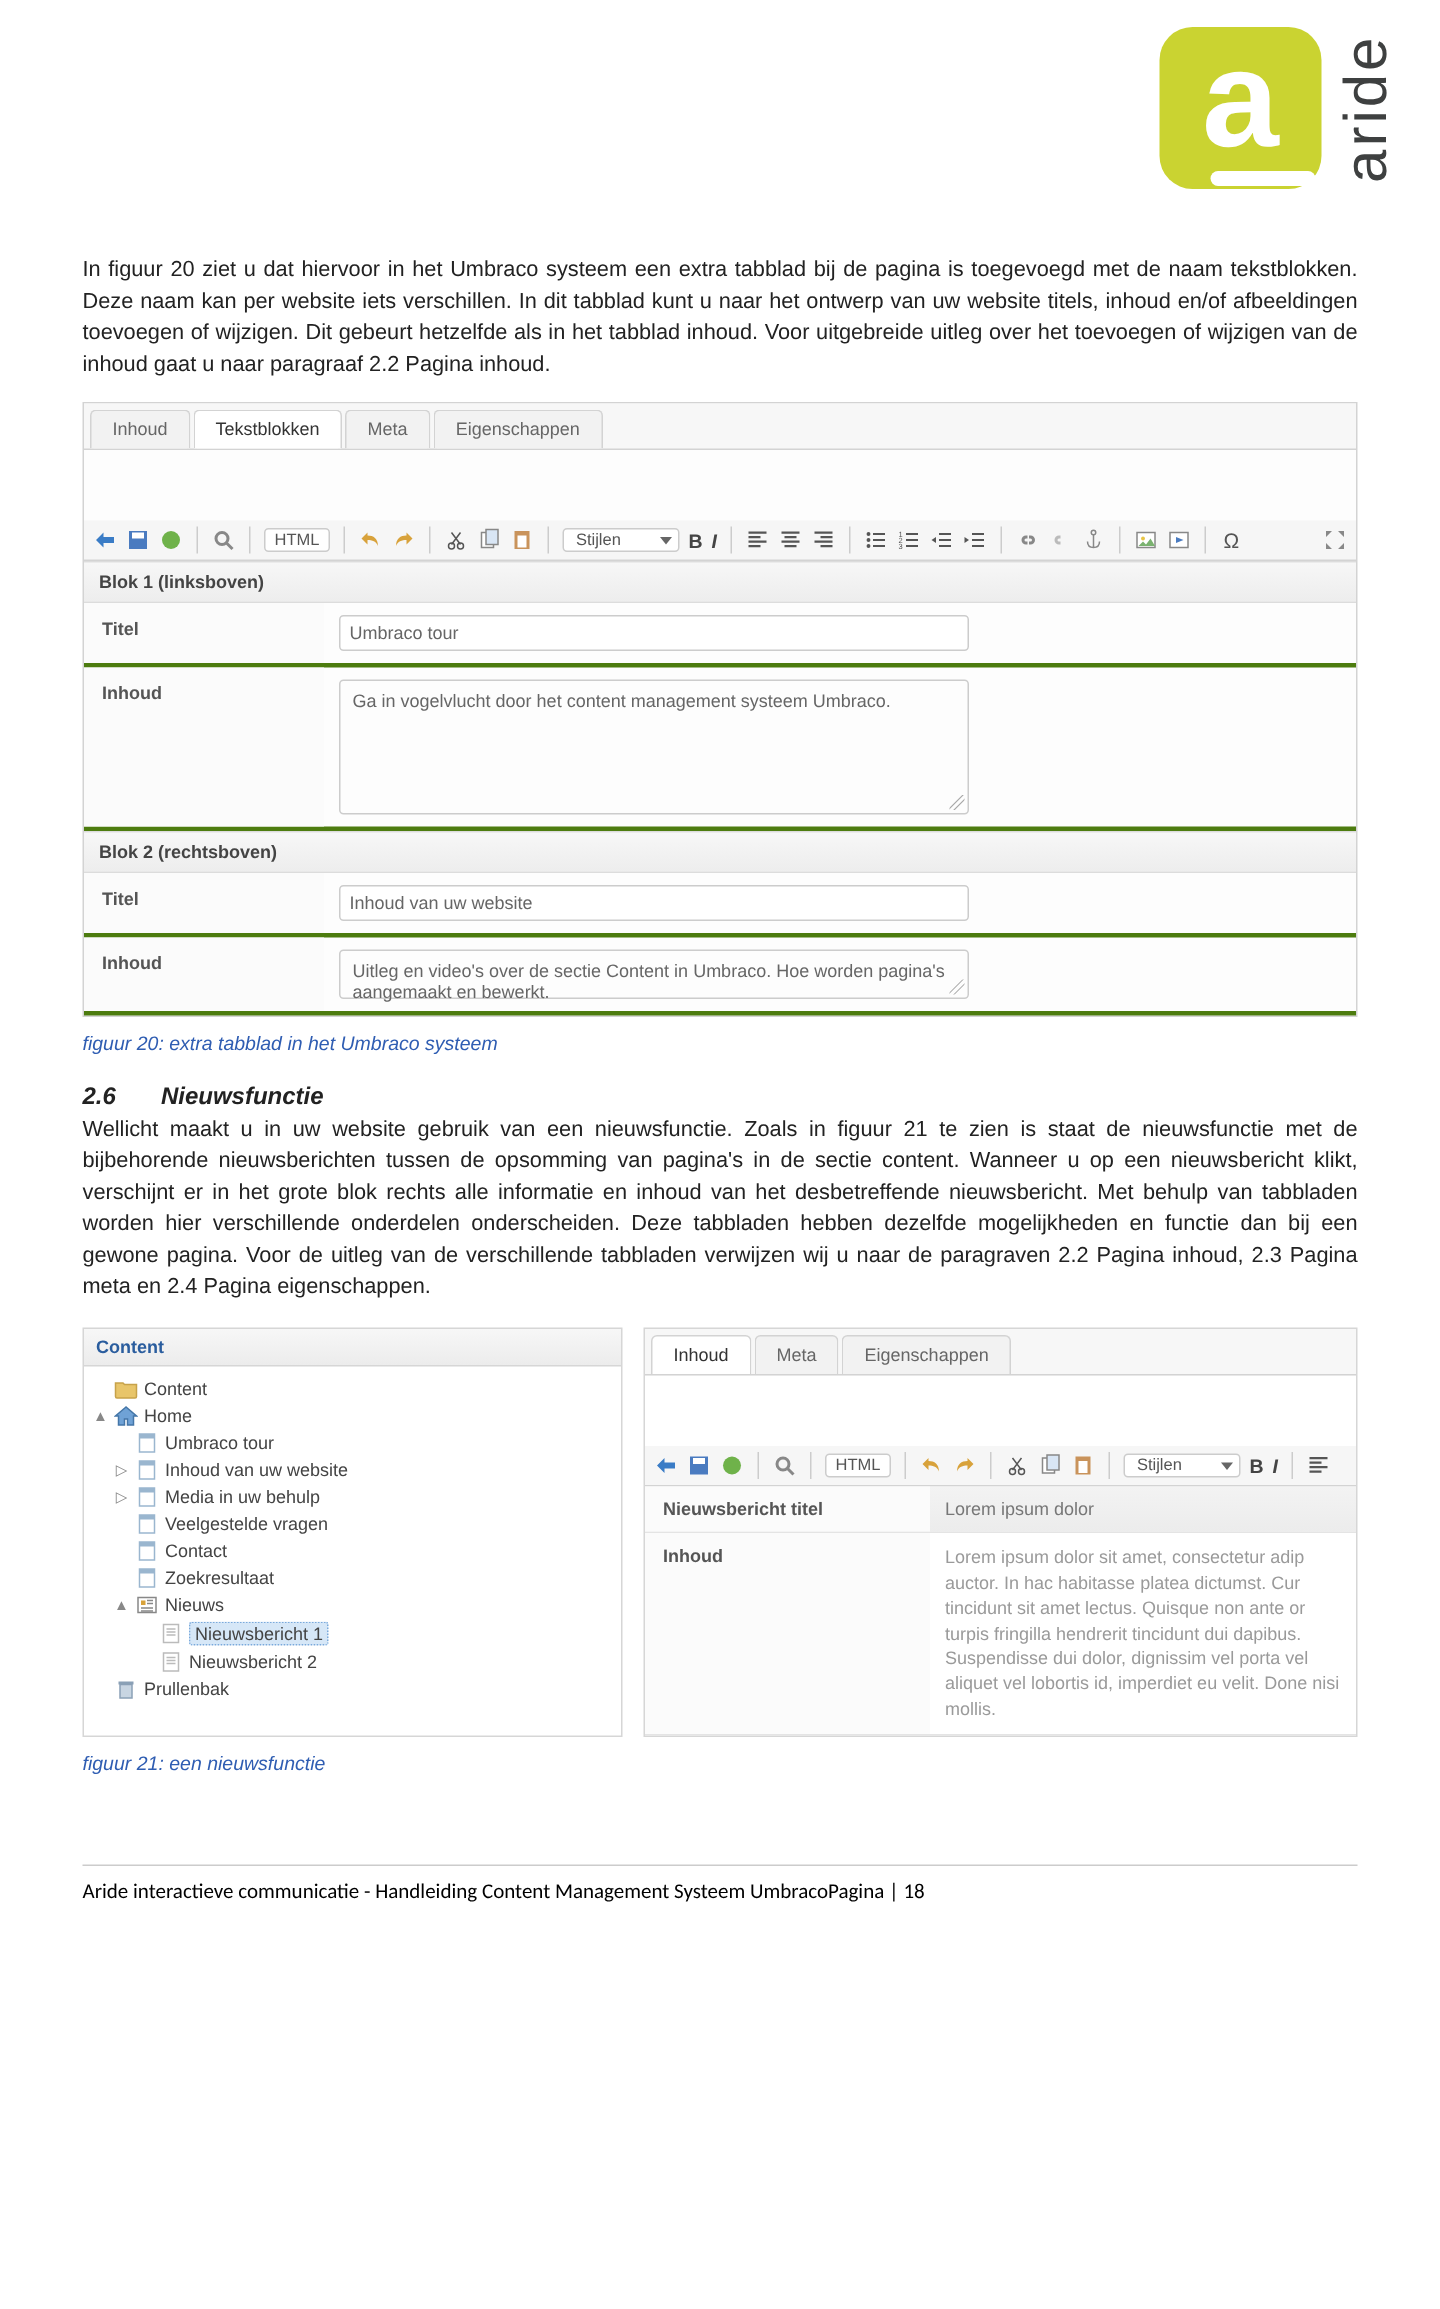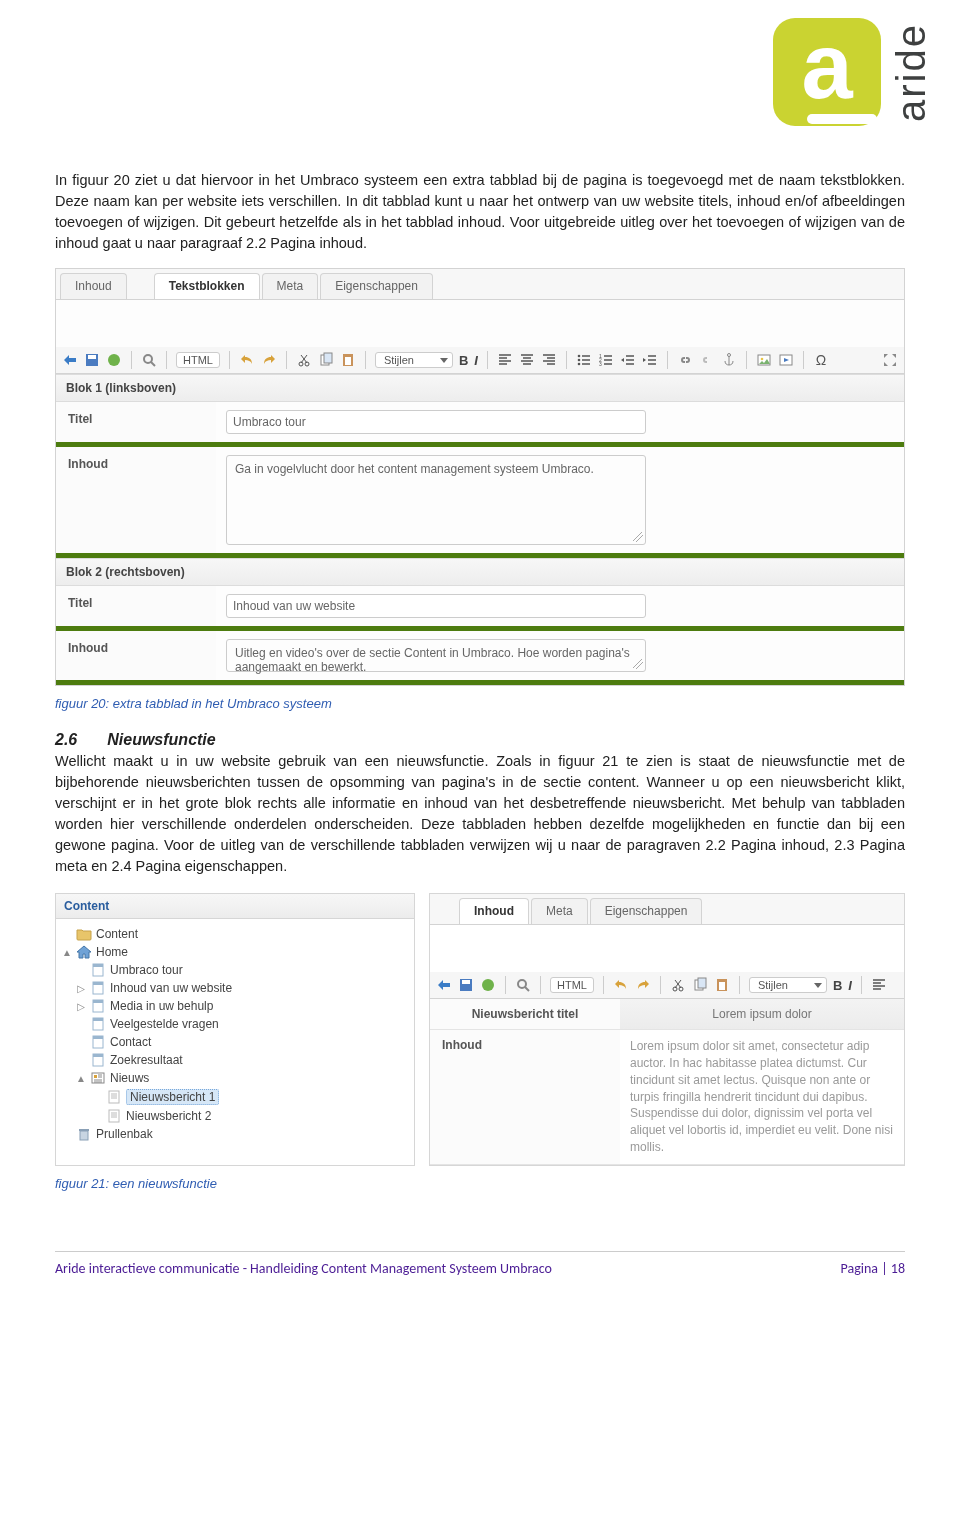--- a/index.html
+++ b/index.html
@@ -73,21 +73,21 @@
     gap: 2px;
   }
   .tab {
     padding: 5px 14px 6px;
     border: 1px solid #d3d3d3;
     border-bottom: none;
     border-radius: 4px 4px 0 0;
     background: #f2f2f2;
     color: #666;
   }
-  .tab.active { background: #fff; font-weight: bold; color: #333; margin-left: 25px; }
+  .tab.active { background: #fff; font-weight: normal; color: #333; }
   .toolbar {
     display: flex; align-items: center;
     padding: 4px 6px;
     gap: 6px;
     background: #f6f6f6;
     border-bottom: 1px solid #d3d3d3;
     flex-wrap: nowrap;
     margin-top: 47px;
   }
   .toolbar .sep { width: 1px; height: 18px; background: #ccc; margin: 0 3px; }
@@ -105,21 +105,21 @@
   .section-bar {
     background: linear-gradient(#f7f7f7, #ededed);
     border-top: 1px solid #dcdcdc;
     border-bottom: 1px solid #dcdcdc;
     padding: 6px 10px;
     font-weight: bold;
     color: #444;
   }
   .field-row {
     display: flex;
-    border-bottom: 5px solid #4d7c0f;
+    border-bottom: 3px solid #4d7c0f;
   }
   .field-label {
     width: 160px;
     padding: 10px 12px;
     color: #555; font-weight: bold;
     background: #fbfbfb;
   }
   .field-input {
     flex: 1;
     padding: 8px 10px;
@@ -217,22 +217,22 @@
     flex: 1;
     padding: 8px 10px;
     color: #777;
     font-size: 12px;
   }
   .field-row2 .val.light { color: #9a9a9a; line-height: 1.4; }
   .footer {
     margin-top: 60px;
     border-top: 1px solid #ccc;
     padding-top: 8px;
-    display: flex; justify-content: space-between;
-    color: #4c1d95;
+    display: flex; justify-content: flex-start;
+    color: #000000;
     font-family: Calibri, Arial, sans-serif;
     font-size: 14px;
   }
   .dropdown-caret {
     width: 0; height: 0;
     border-left: 4px solid transparent;
     border-right: 4px solid transparent;
     border-top: 5px solid #666;
     display: inline-block;
   }
@@ -544,21 +544,21 @@
           <span>Stijlen</span>
           <span class="caret dropdown-caret"></span>
         </span>
       <span class="bold-i">B</span>
       <span class="ital-i">I</span>
       <span class="sep"></span>
       <span class="tb-ico"><svg viewBox="0 0 16 16">
             <path d="M2 3h12M2 6h8M2 9h12M2 12h8" stroke="#555" stroke-width="1.5"></path>
           </svg></span>
     </div>
-    <div class="field-row2" style="background:linear-gradient(#f3f3f3,#ececec);text-align:center;">
+    <div class="field-row2" style="background:linear-gradient(#f3f3f3,#ececec);">
       <div class="label">Nieuwsbericht titel</div>
       <div class="val">Lorem ipsum dolor</div>
     </div>
     <div class="field-row2" style="flex:1;">
       <div class="label">Inhoud</div>
       <div class="val light">Lorem ipsum dolor sit amet, consectetur adip auctor. In hac habitasse platea dictumst. Cur tincidunt sit amet lectus. Quisque non ante or turpis fringilla hendrerit tincidunt dui dapibus. Suspendisse dui dolor, dignissim vel porta vel aliquet vel lobortis id, imperdiet eu velit. Done nisi mollis.</div>
     </div>
   </div>
 </div>
 <p class="caption">figuur 21: een nieuwsfunctie</p>

